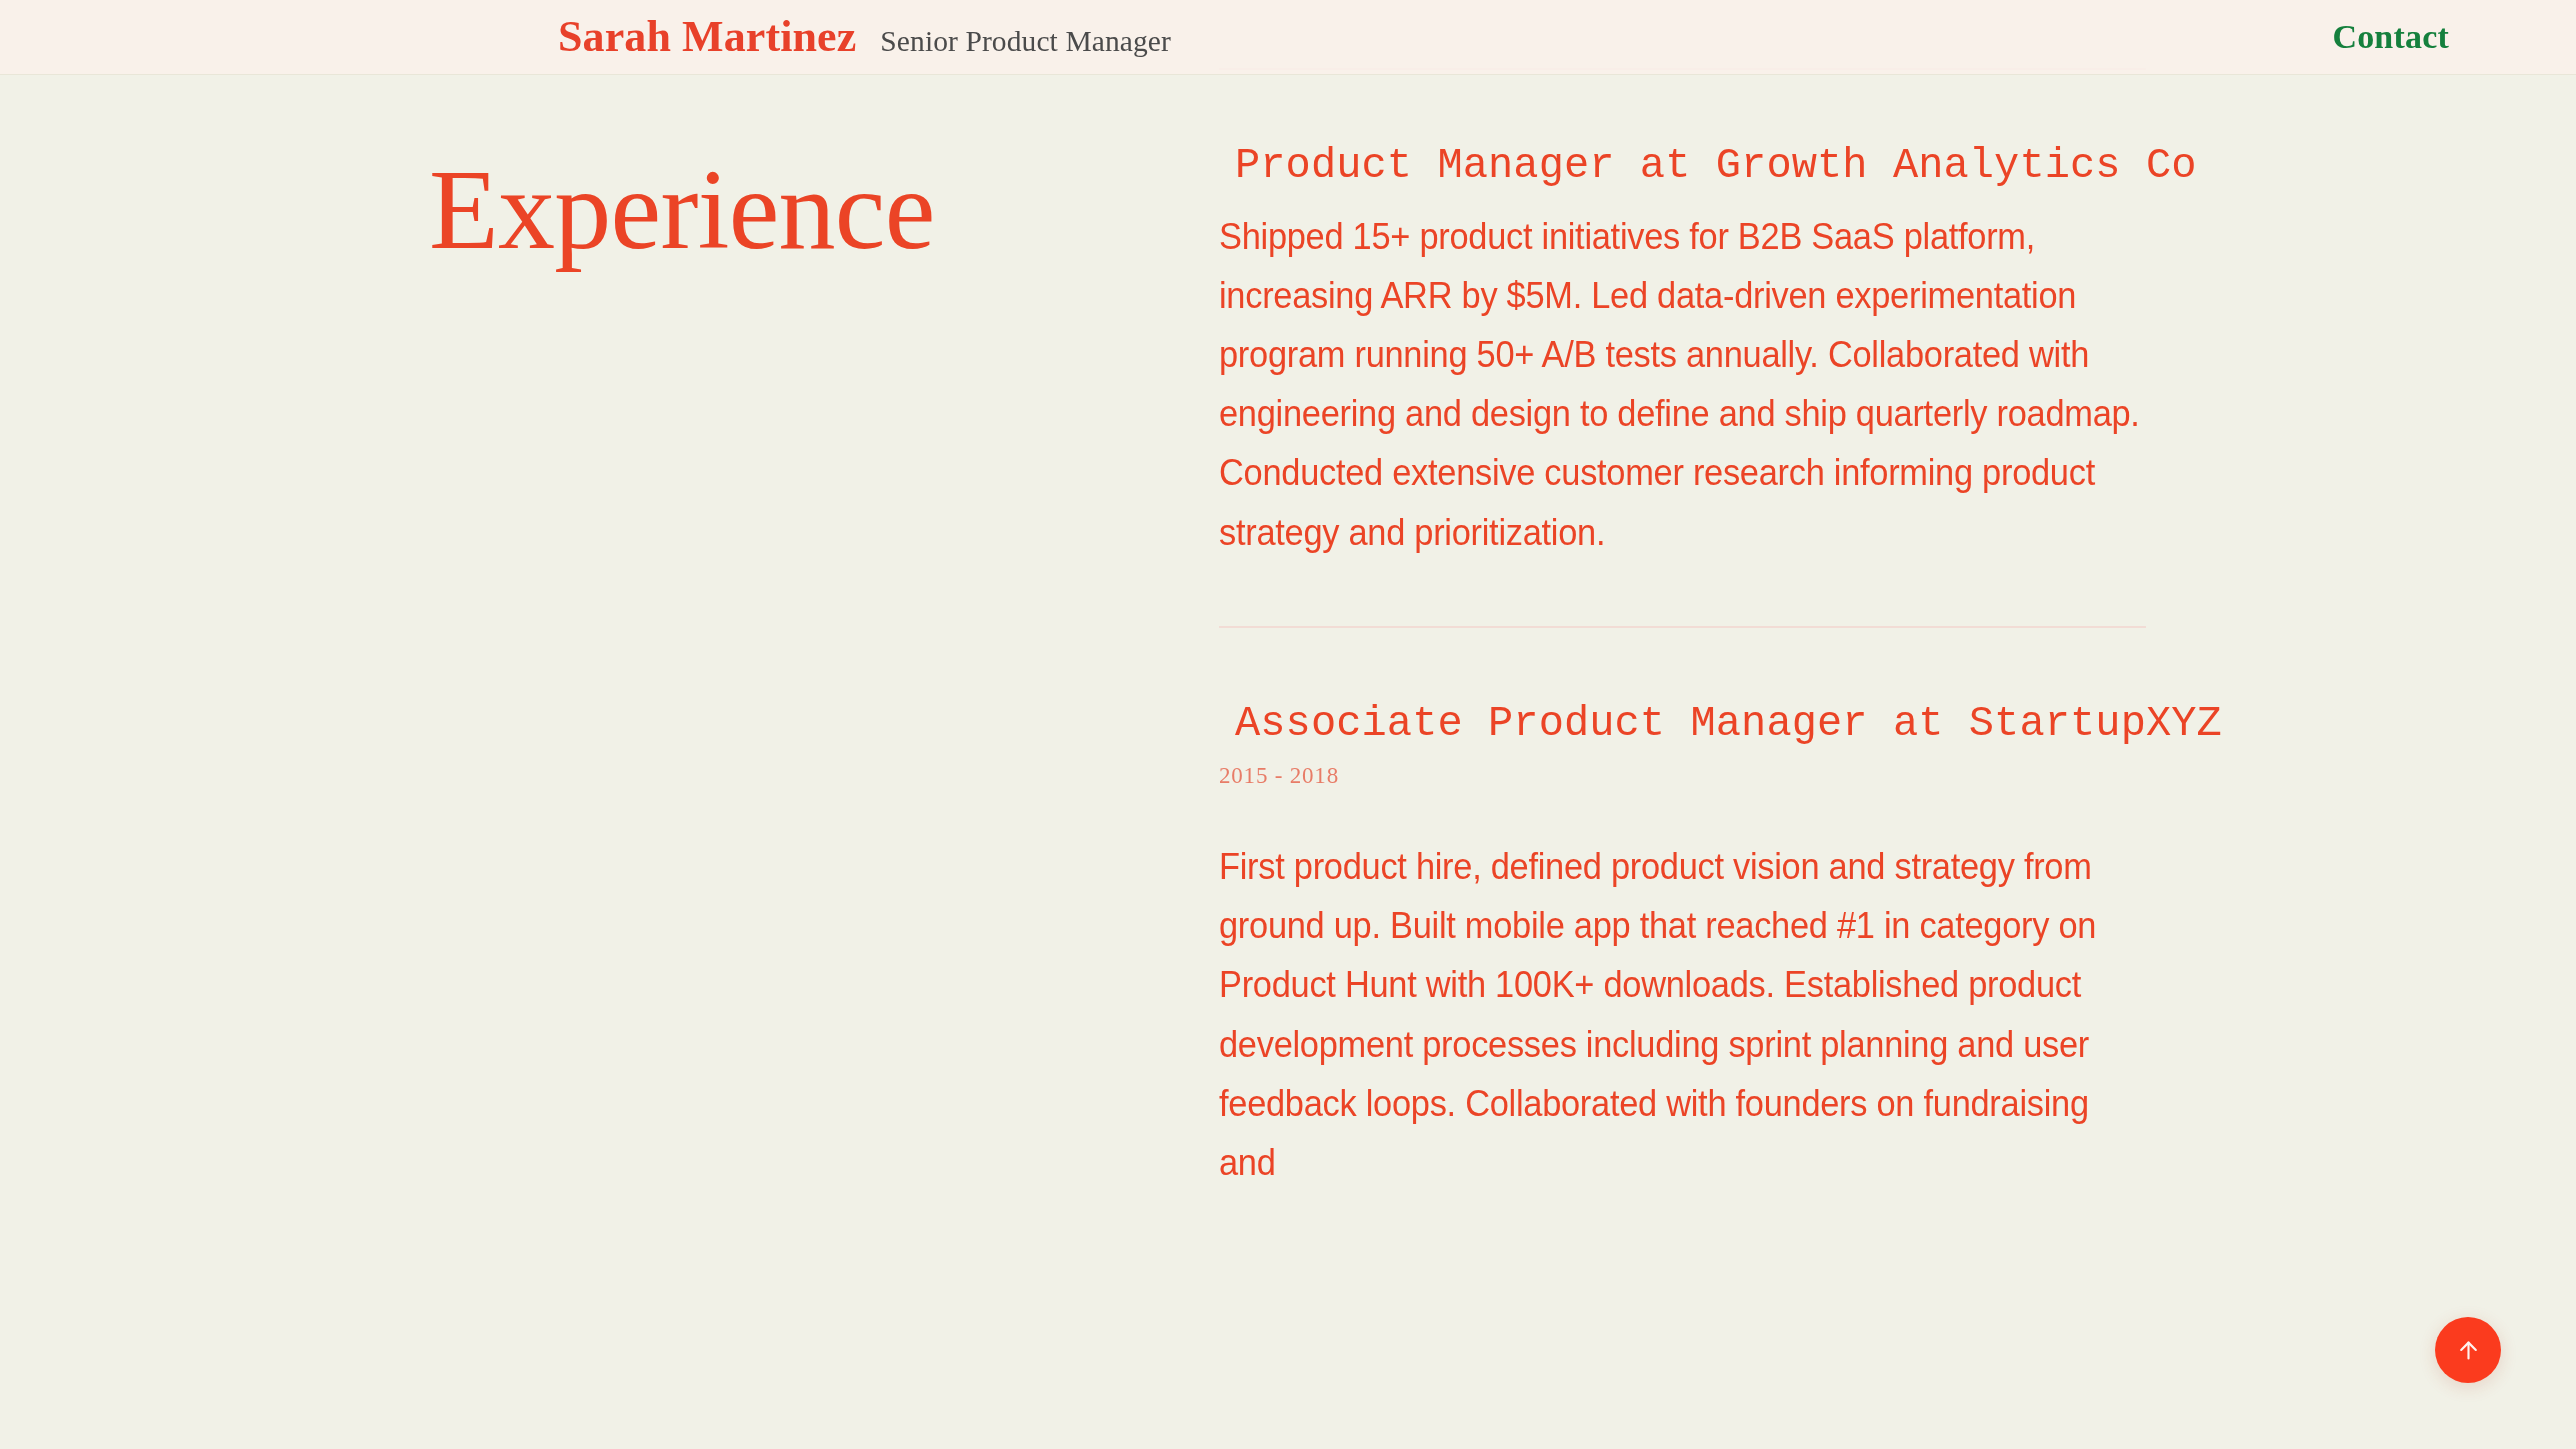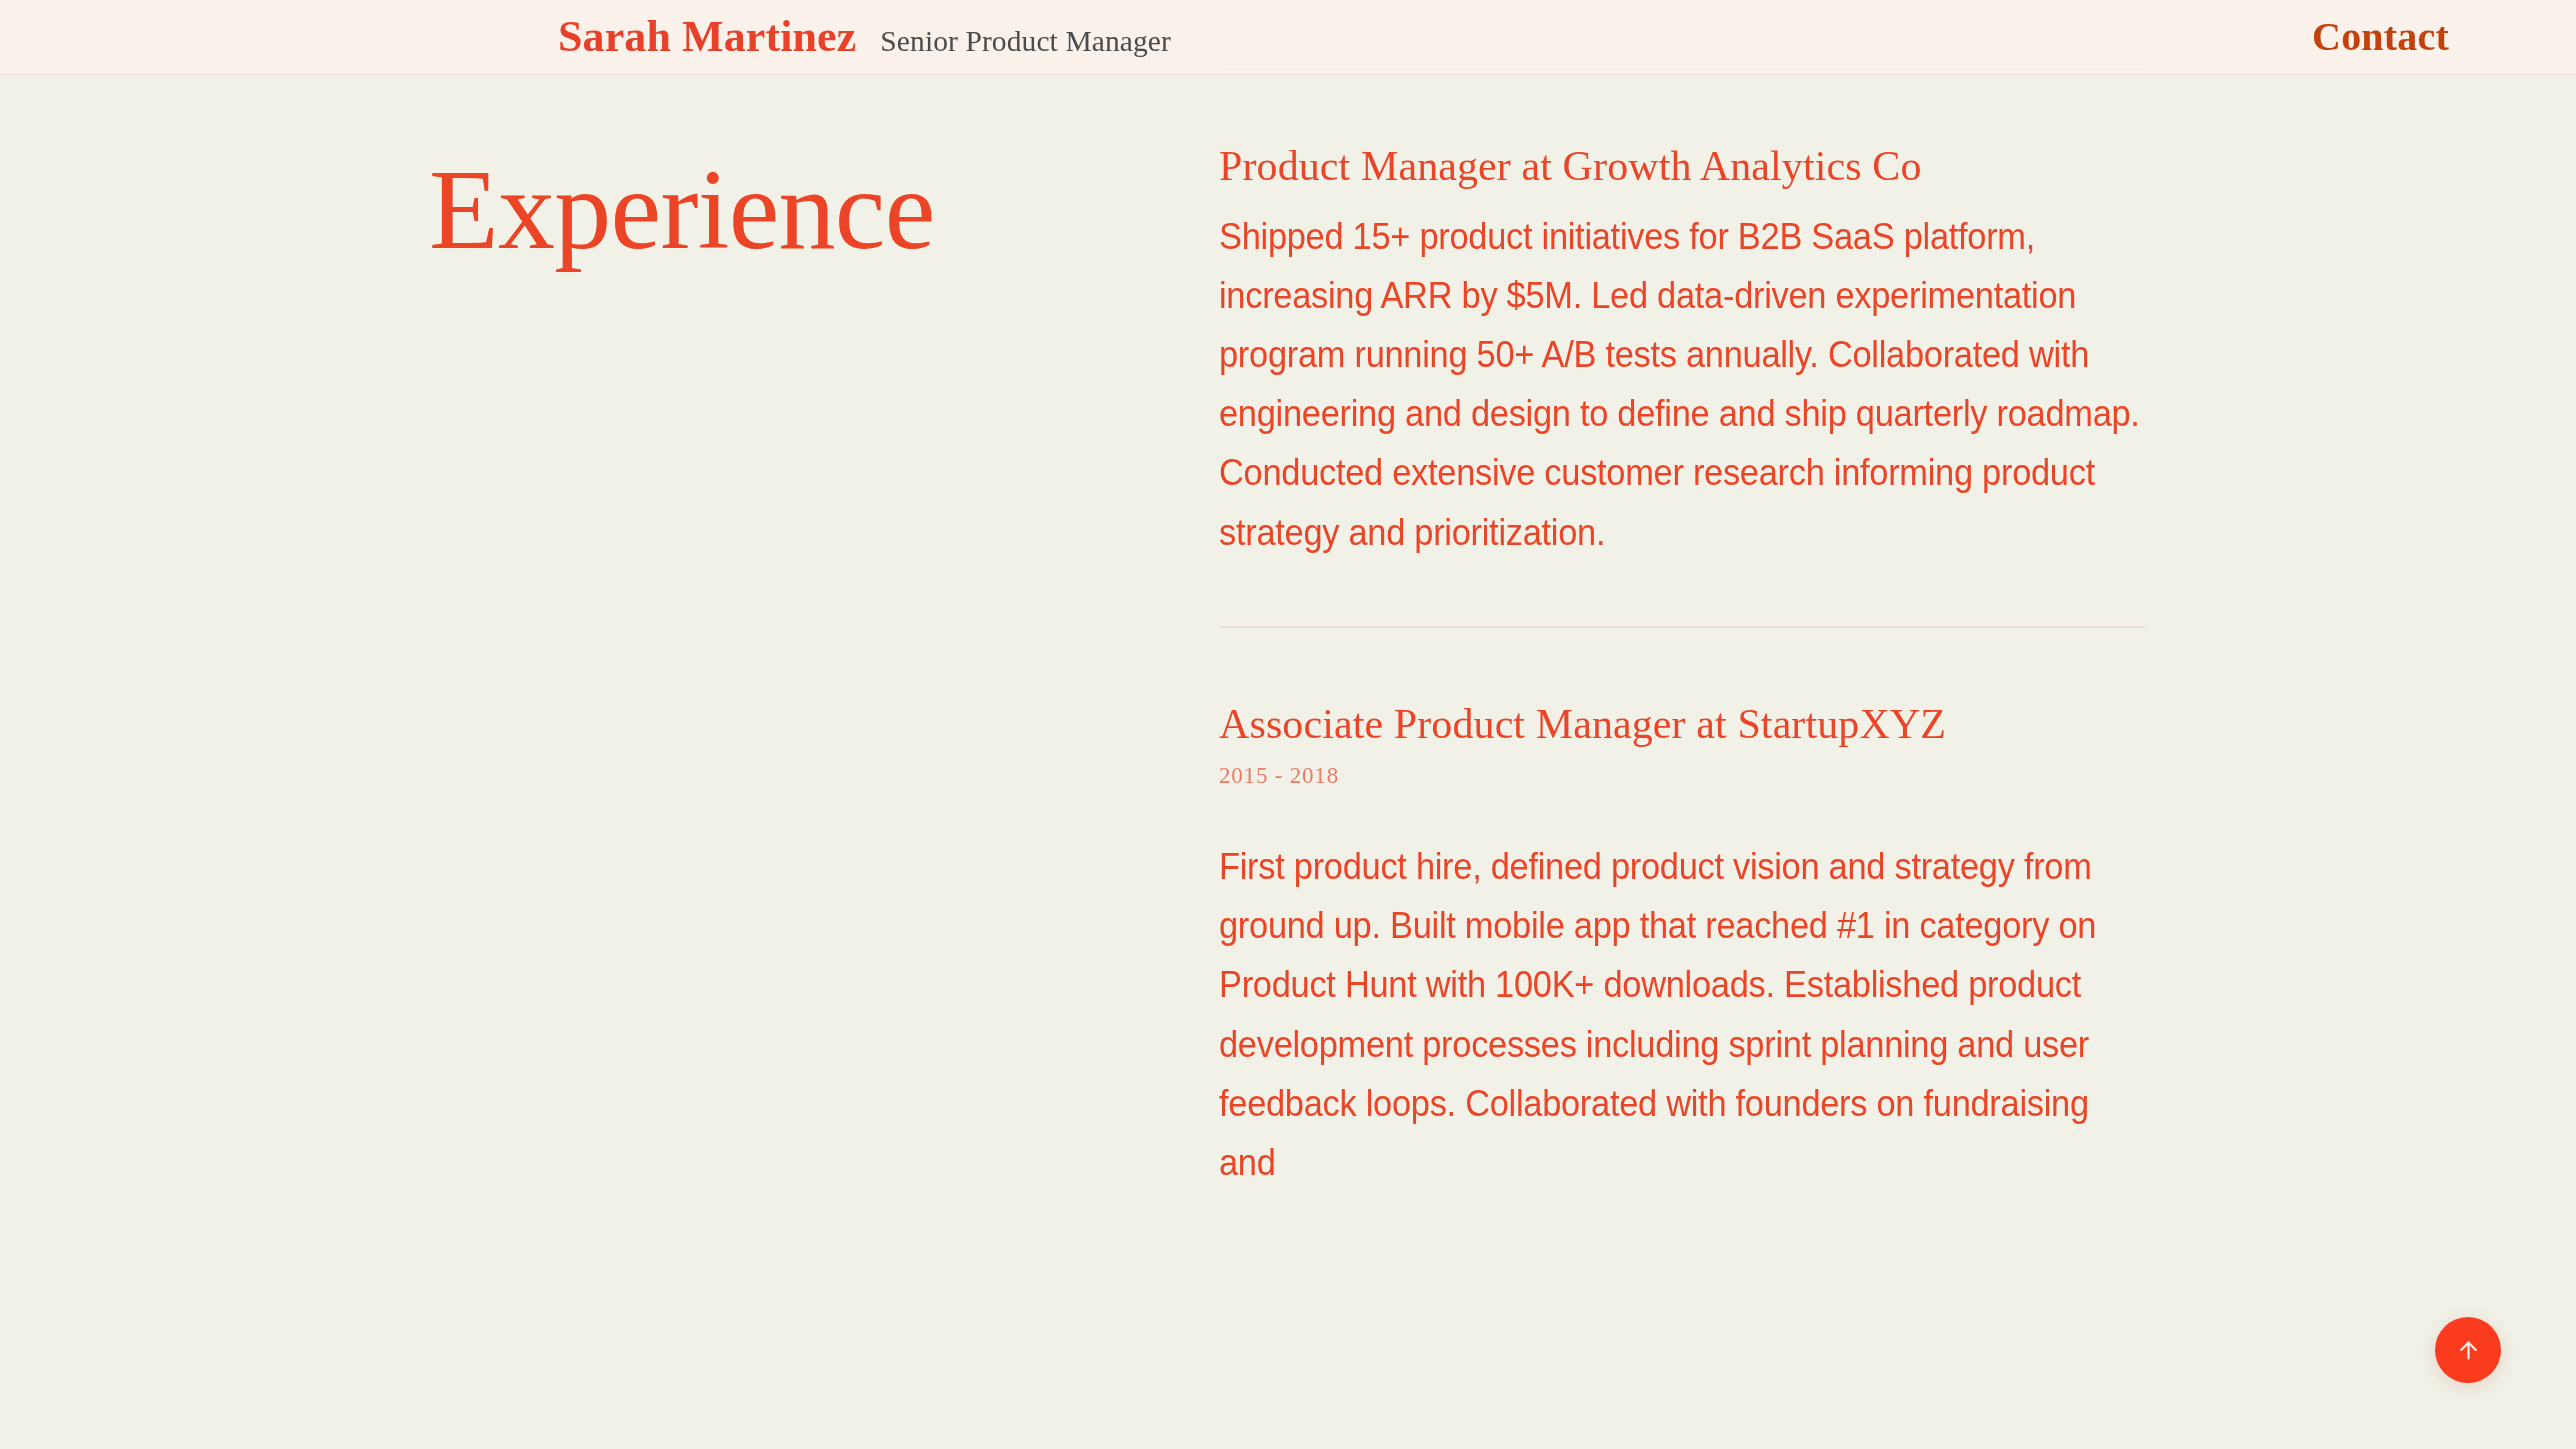--- a/index.html
+++ b/index.html
@@ -74,23 +74,23 @@
     right: 127px;
     top: 50%;
     transform: translateY(-50%);
     display: flex;
     align-items: center;
     gap: 40px;
   }
 
   .nav-link {
     font-family: "Liberation Serif", "DejaVu Serif", serif;
-    font-size: 40px;
+    font-size: 34px;
     font-weight: 700;
-    color: #c2410c;
+    color: #15803d;
     text-decoration: none;
     letter-spacing: 0.2px;
     line-height: 1;
     cursor: pointer;
   }
 
   
   .content {
     position: absolute;
     top: 0;
@@ -124,27 +124,27 @@
     top: -114px;
     width: 929px;
   }
 
   .entry {
     position: relative;
     padding: 0;
   }
 
   .entry-title {
-    font-family: Liberation Serif, serif;
+    font-family: Liberation Mono, monospace;
     font-size: 42px;
     font-weight: 400;
     color: #EB4426;
     line-height: 1.15;
     letter-spacing: 0.1px;
-    margin: 0 0 16px 0;
+    margin: 0 0 16px 16px;
     white-space: nowrap;
   }
 
   .entry-dates {
     font-family: "Liberation Serif", "DejaVu Serif", serif;
     font-size: 23px;
     font-weight: 400;
     color: #E87C67;
     letter-spacing: 0.8px;
     line-height: 1;

